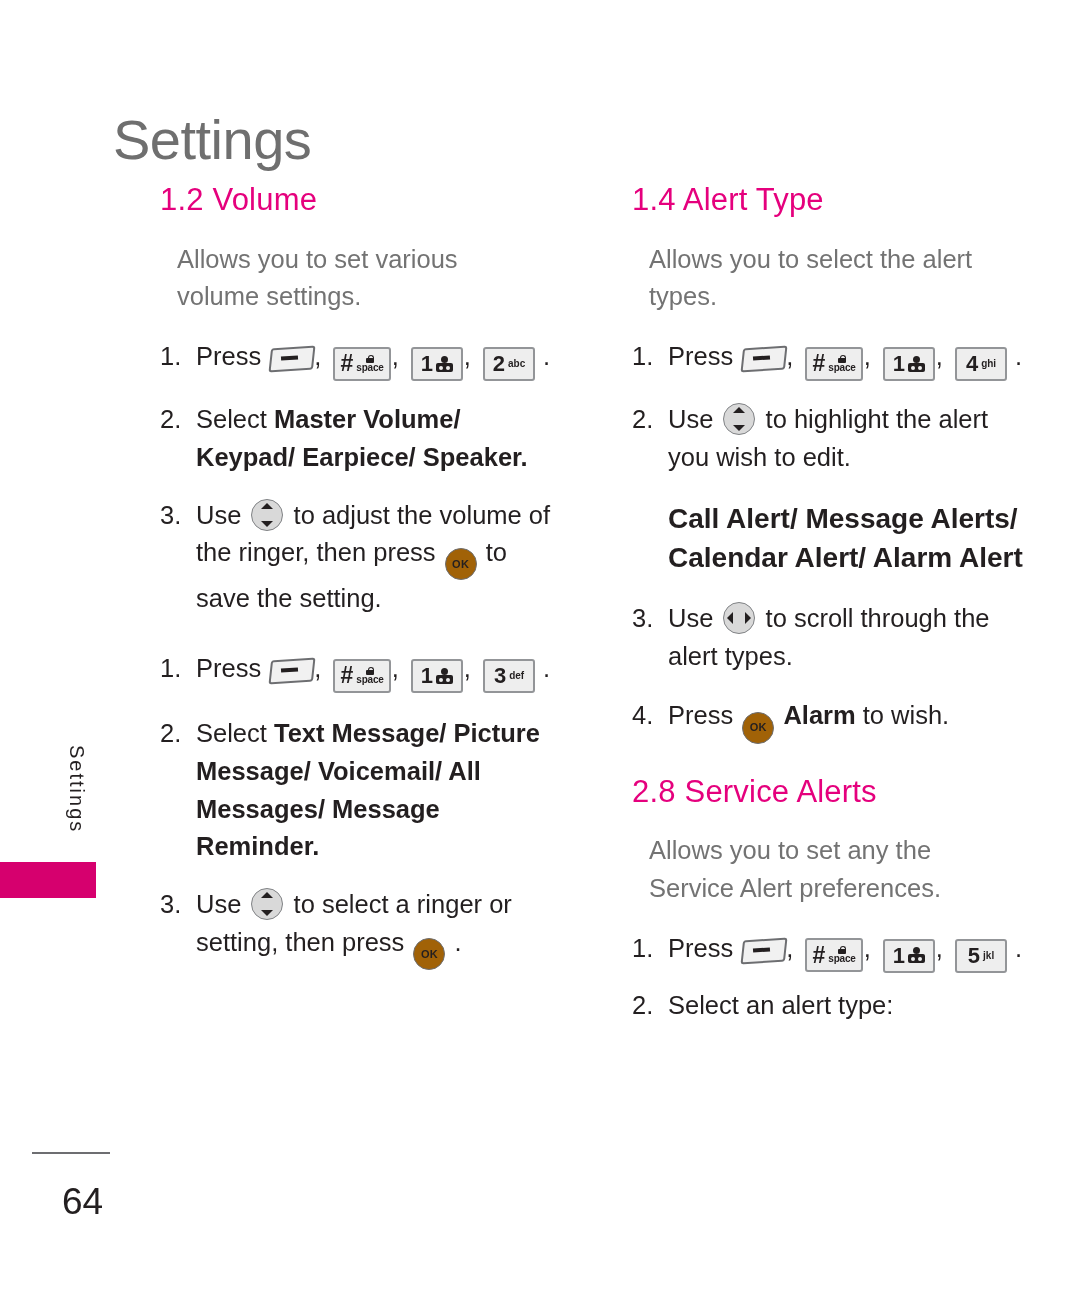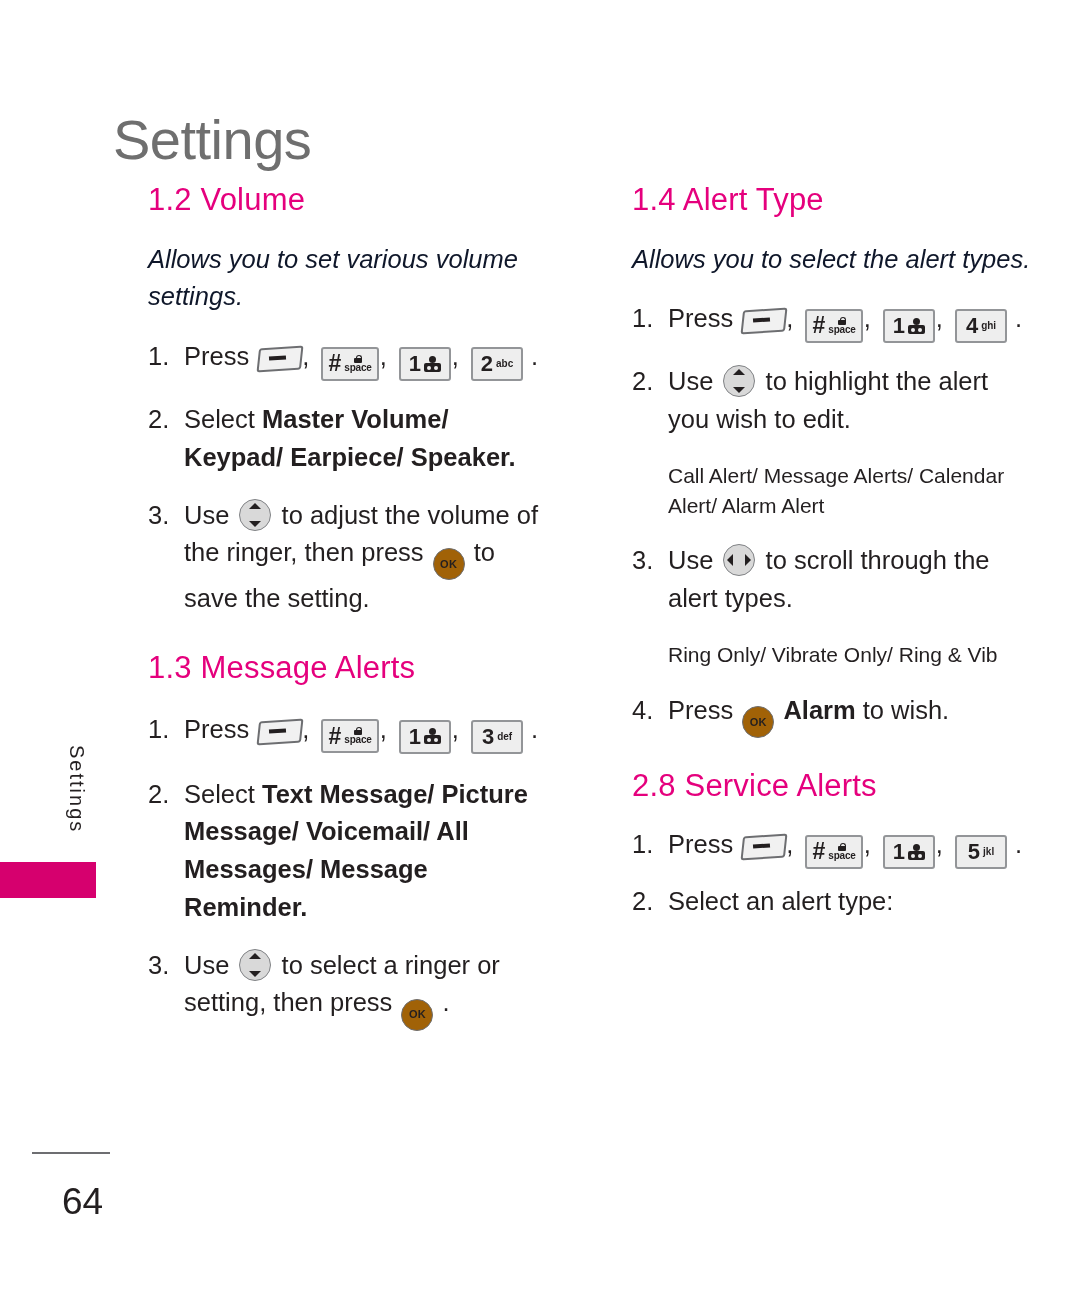--- a/index.html
+++ b/index.html
@@ -75,42 +75,41 @@
     font-size: 37px;
     color: #231f20;
   }
 
   
   .column {
     position: absolute;
     top: 182px;
     width: 400px;
   }
-  #col-left  { left: 148px; }
+  #col-left  { left: 160px; }
   #col-right { left: 632px; }
 
   .section { margin-bottom: 0; }
 
   h2.section-heading {
     font-size: 31px;
     font-weight: 400;
     color: #e5007d;
     margin: 0;
     padding: 0;
     line-height: 1.18;
     letter-spacing: 0.2px;
   }
 
   p.body-text {
     font-size: 25.5px;
     line-height: 1.48;
-    margin: 0;
-    color: #0f172a;
+    margin: 17px;
+    color: #737373;
     font-weight: 400;
-    font-style: italic;
   }
 
   
   .step {
     font-size: 25.5px;
     line-height: 1.48;
     color: #231f20;
     display: flex;
     align-items: flex-start;
   }
@@ -120,23 +119,23 @@
   }
   .step .body {
     flex: 1 1 auto;
   }
 
   .emph {
     font-weight: 700;
   }
 
   .option-block {
-    font-size: 21px;
+    font-size: 28px;
     line-height: 1.42;
-    font-weight: 400;
+    font-weight: 700;
     color: #231f20;
     margin: 0;
     padding-left: 36px;
   }
 
   
   .keyicon {
     display: inline-block;
     vertical-align: -5px;
     position: relative;
@@ -410,21 +409,20 @@
           <span>to adjust the volume of the ringer, then press</span>
           <span class="key-ok">
             <span class="ok-label">OK</span>
           </span>
           <span>to save the setting.</span>
         </span>
       </div>
     </div>
 
     <div class="section" style="margin-top:32px;">
-      <h2 class="section-heading">1.3 Message Alerts</h2>
 
 
       <div class="step" style="margin-top:24px;">
         <span class="num">1.</span>
         <span class="body">
           <span>Press</span>
           <span class="keyicon key-menu">
             <span class="shape"></span><span class="dash"></span>
           </span><span class="comma">,</span>
           <span class="key-pad">
@@ -537,38 +535,38 @@
         <span class="num">3.</span>
         <span class="body">
           <span>Use</span>
           <span class="nav-circle nav-lr">
             <span class="tri tri-left"></span><span class="tri tri-right"></span>
           </span>
           <span>to scroll through the alert types.</span>
         </span>
       </div>
 
-      <p class="option-block" style="margin-top:22px;">Ring Only/ Vibrate Only/ Ring &amp; Vib</p>
 
       <div class="step" style="margin-top:22px;">
         <span class="num">4.</span>
         <span class="body">
           <span>Press</span>
           <span class="key-ok">
             <span class="ok-label">OK</span>
           </span>
           <span class="emph">Alarm</span>
           <span>to wish.</span>
         </span>
       </div>
     </div>
 
     <div class="section" style="margin-top:30px;">
       <h2 class="section-heading">2.8 Service Alerts</h2>
 
+      <p class="body-text" style="margin-top:22px;">Allows you to set any the Service Alert preferences.</p>
 
       <div class="step" style="margin-top:22px;">
         <span class="num">1.</span>
         <span class="body">
           <span>Press</span>
           <span class="keyicon key-menu">
             <span class="shape"></span><span class="dash"></span>
           </span><span class="comma">,</span>
           <span class="key-pad">
             <span class="hash">#</span>

